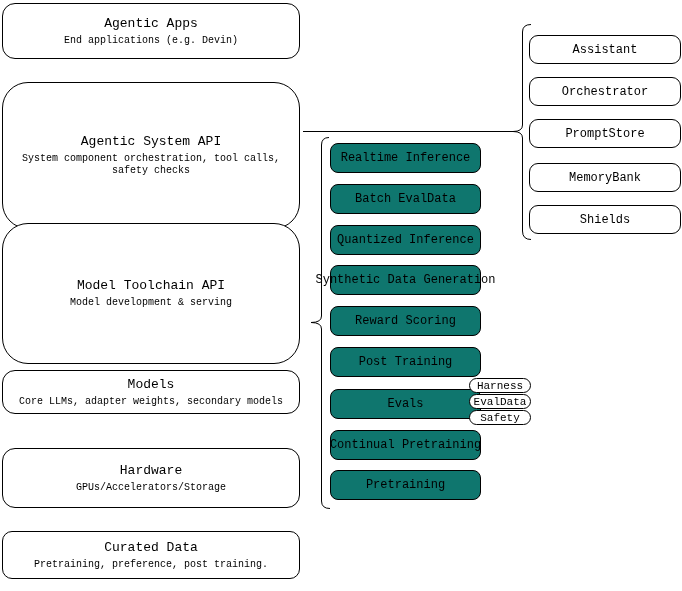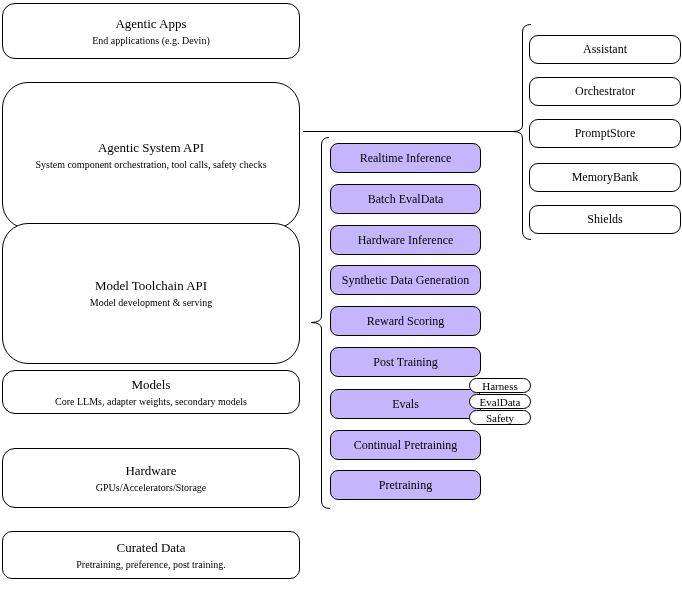--- a/index.html
+++ b/index.html
@@ -1,30 +1,30 @@
 <!DOCTYPE html>
 <html><head>
 <meta charset="utf-8">
 <style>
   html,body{margin:0;padding:0;background:#ffffff;}
   .canvas{
     position:relative;width:682px;height:591px;background:#ffffff;
-    font-family:Liberation Serif, serif;color:#000;overflow:hidden;
+    font-family:Liberation Mono, monospace;color:#000;overflow:hidden;
   }
   .layer{ 
     position:absolute;left:2px;width:298px;box-sizing:border-box;
     background:#fff;border:1px solid #000;
     display:flex;flex-direction:column;align-items:center;justify-content:center;
     text-align:center;
   }
   .layer .title{font-size:13px;line-height:16px;margin-bottom:3px;}
   .layer .subtitle{font-size:10px;line-height:12px;}
   .midbox{
     position:absolute;left:330px;width:151px;height:30px;box-sizing:border-box;
-    background:#c4b5fd;border:1px solid #000;border-radius:8px;
+    background:#0f766e;border:1px solid #000;border-radius:8px;
     display:flex;align-items:center;justify-content:center;
     font-size:12px;white-space:nowrap;z-index:2;
   }
   .rightbox{
     position:absolute;left:529px;width:152px;height:29px;box-sizing:border-box;
     background:#fff;border:1px solid #000;border-radius:9px;
     display:flex;align-items:center;justify-content:center;
     font-size:12px;white-space:nowrap;z-index:2;
   }
   .pill{
@@ -76,21 +76,21 @@
     <div class="subtitle">Pretraining, preference, post training.</div>
   </div>
 
   <div class="midbox" style="top:143px;">
     <span>Realtime Inference</span>
   </div>
   <div class="midbox" style="top:184px;">
     <span>Batch EvalData</span>
   </div>
   <div class="midbox" style="top:225px;">
-    <span>Hardware Inference</span>
+    <span>Quantized Inference</span>
   </div>
   <div class="midbox" style="top:265px;">
     <span>Synthetic Data Generation</span>
   </div>
   <div class="midbox" style="top:306px;">
     <span>Reward Scoring</span>
   </div>
   <div class="midbox" style="top:347px;">
     <span>Post Training</span>
   </div>

